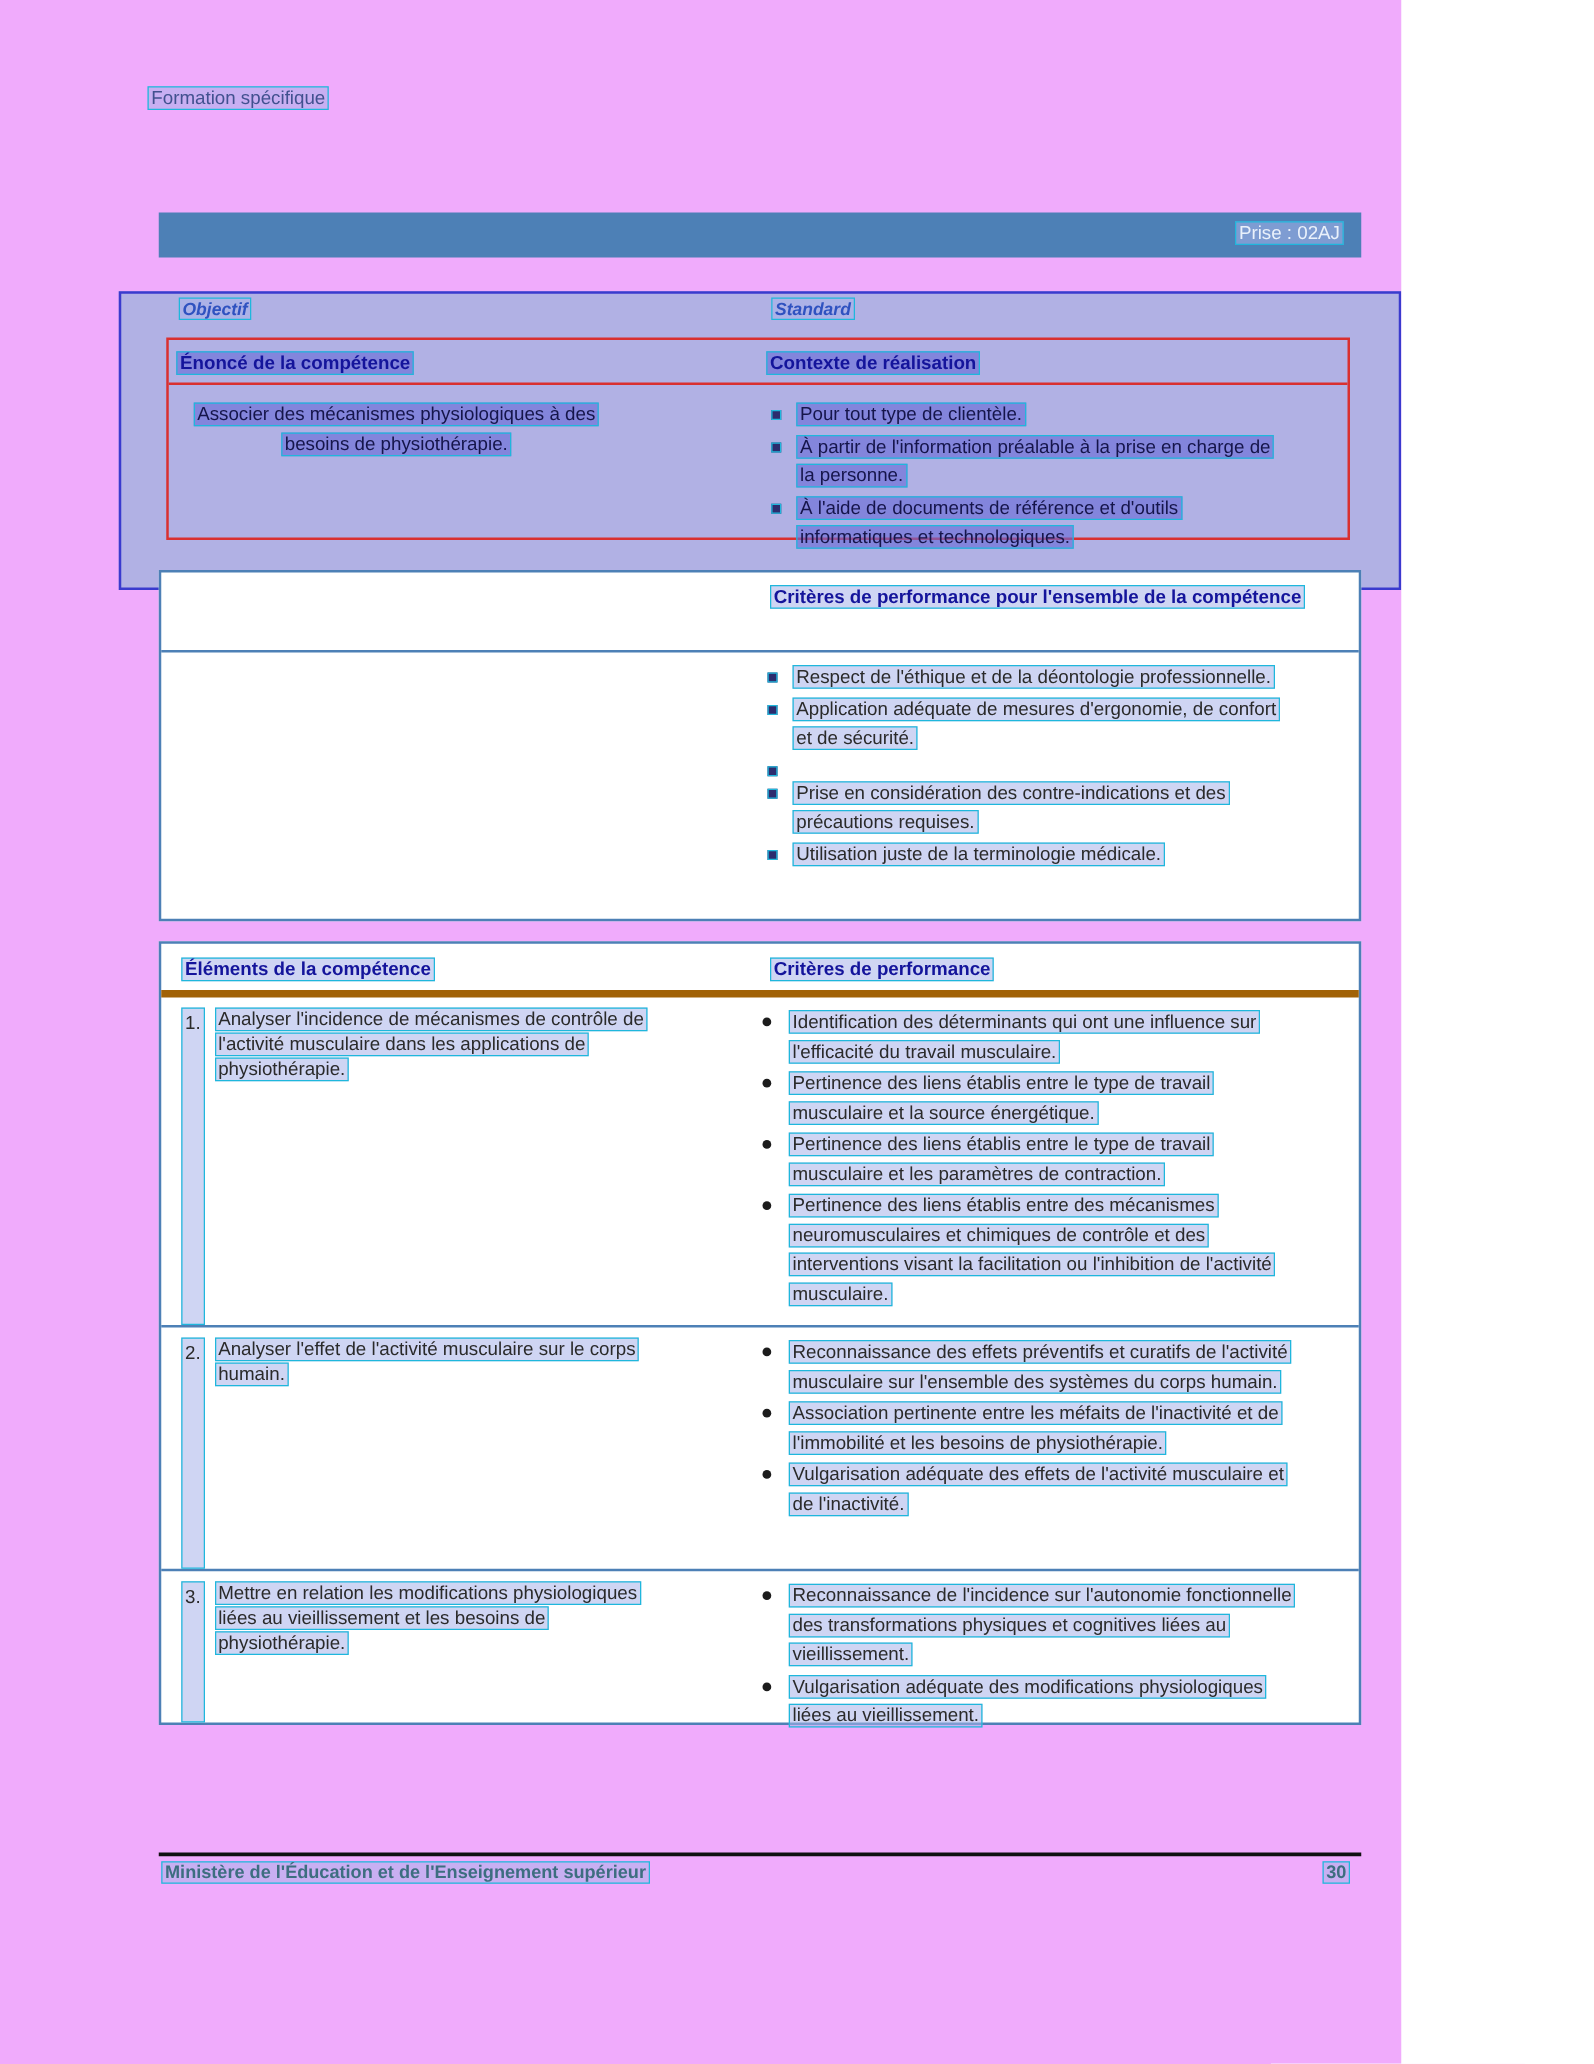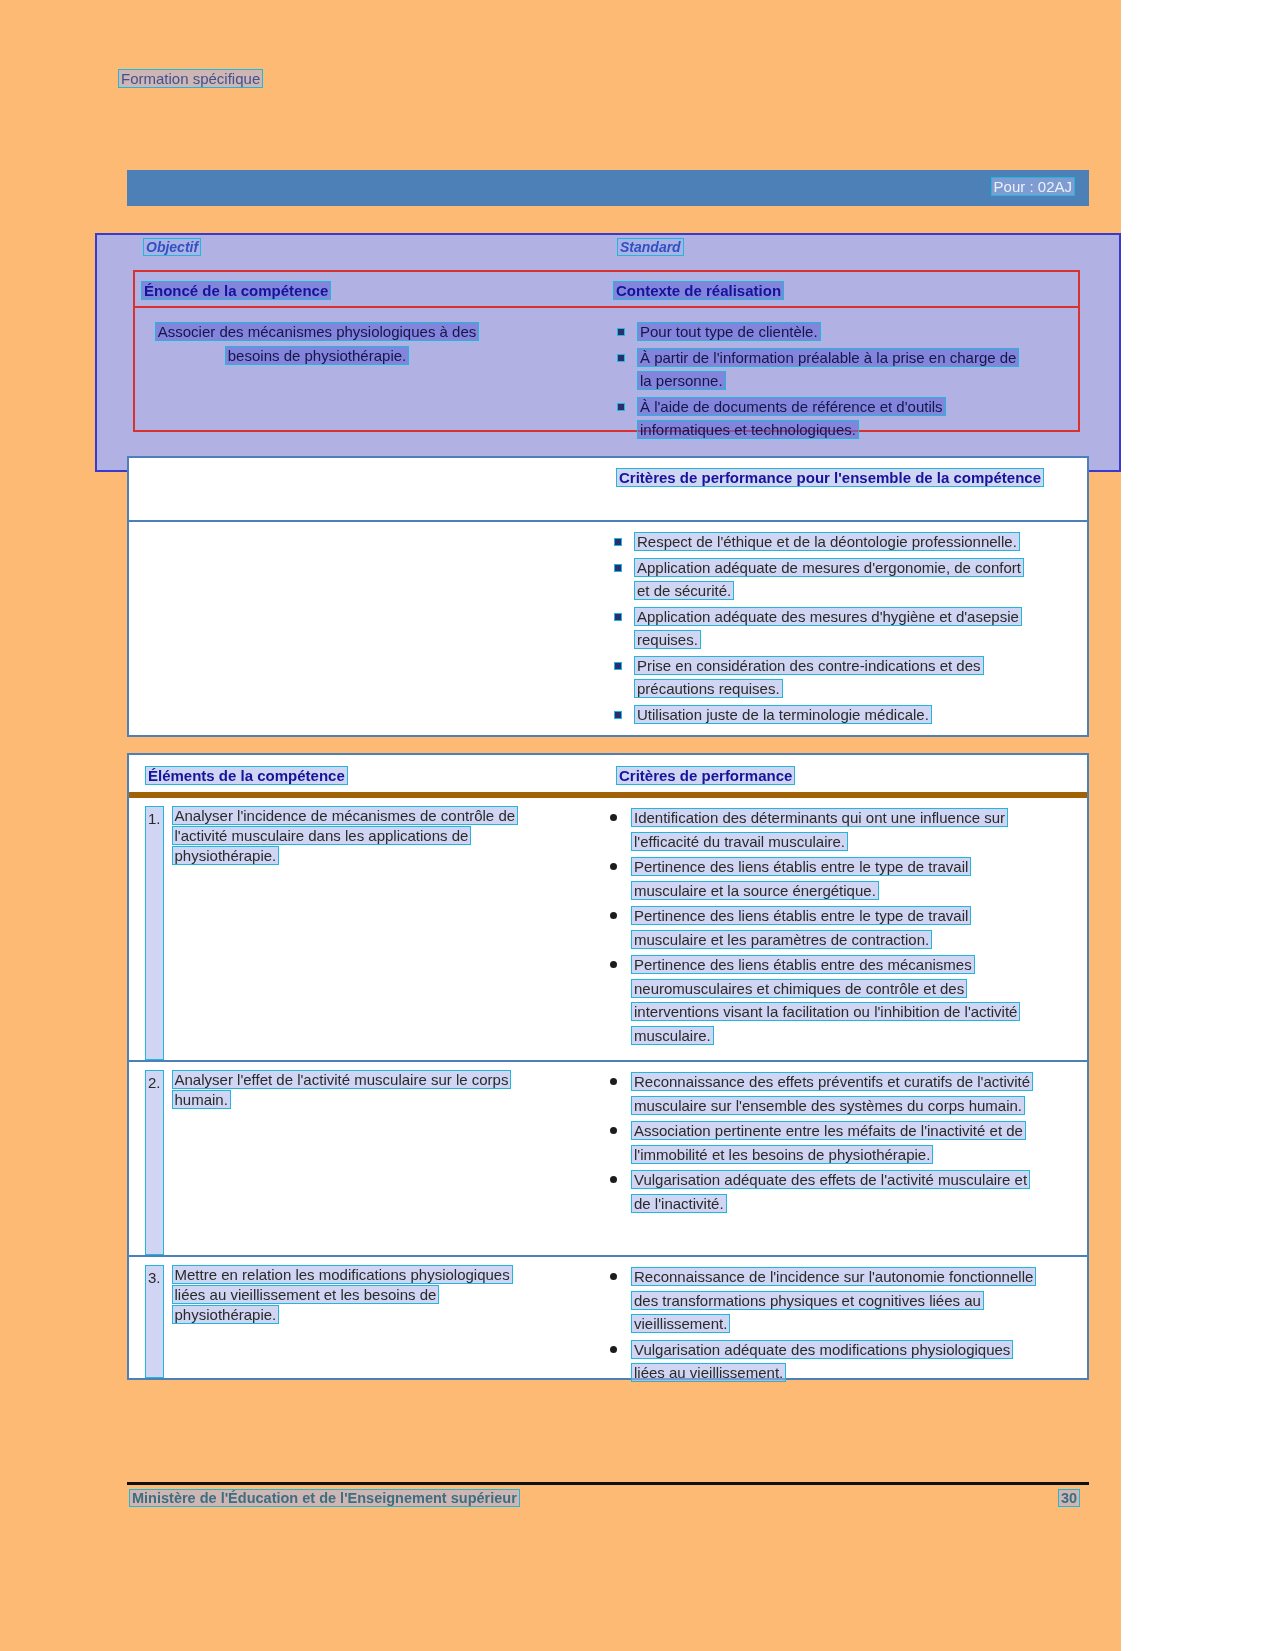--- a/index.html
+++ b/index.html
@@ -1,18 +1,18 @@
 <!DOCTYPE html>
 <html><head>
 <meta charset="utf-8">
 <style>
   * { margin:0; padding:0; box-sizing:border-box; }
   html,body { background:#ffffff; }
   body { font-family:"Liberation Sans","DejaVu Sans",sans-serif; color:#2a2a2a; }
-  .page { position:relative; width:1121px; height:1651px; background:#fdba74; overflow:hidden; }
+  .page { position:relative; width:1121px; height:1651px; background:#f0abfc; overflow:hidden; }
 
   
   .hl {
     background: rgba(168,178,234,0.55);
     border: 1px solid #1fb7dc;
     padding: 0 2px;
     box-decoration-break: clone;
     -webkit-box-decoration-break: clone;
   }
   .hl-dark {
@@ -83,21 +83,21 @@
   .footer-right { position:absolute; left:1058px; top:1489px; font-size:14.5px; font-weight:bold; color:#3d6e80; }
 </style>
 </head>
 <body>
 
 <div class="page">
 
   <span class="hl top-label">Formation spécifique</span>
 
   <div class="code-bar">
-    <span class="hl code-text">Pour :  02AJ</span>
+    <span class="hl code-text">Prise :  02AJ</span>
   </div>
 
   <div class="obj-box">
     <span class="hl obj-title objectif">Objectif</span>
     <span class="hl obj-title standard">Standard</span>
 
     <div class="red-table">
       <div class="red-row red-head">
         <div class="cell-l">
           <span class="hl-dark th">Énoncé de la compétence</span>
@@ -145,21 +145,20 @@
         <div class="item">
           <span class="sq"></span>
           <div class="txt perf-txt"><span class="hl">Respect de l'éthique et de la déontologie professionnelle.</span></div>
         </div>
         <div class="item">
           <span class="sq"></span>
           <div class="txt perf-txt"><span class="hl">Application adéquate de mesures d'ergonomie, de confort et de sécurité.</span></div>
         </div>
         <div class="item">
           <span class="sq"></span>
-          <div class="txt perf-txt"><span class="hl">Application adéquate des mesures d'hygiène et d'asepsie requises.</span></div>
         </div>
         <div class="item">
           <span class="sq"></span>
           <div class="txt perf-txt"><span class="hl">Prise en considération des contre-indications et des précautions requises.</span></div>
         </div>
         <div class="item">
           <span class="sq"></span>
           <div class="txt perf-txt"><span class="hl">Utilisation juste de la terminologie médicale.</span></div>
         </div>
       </div>

